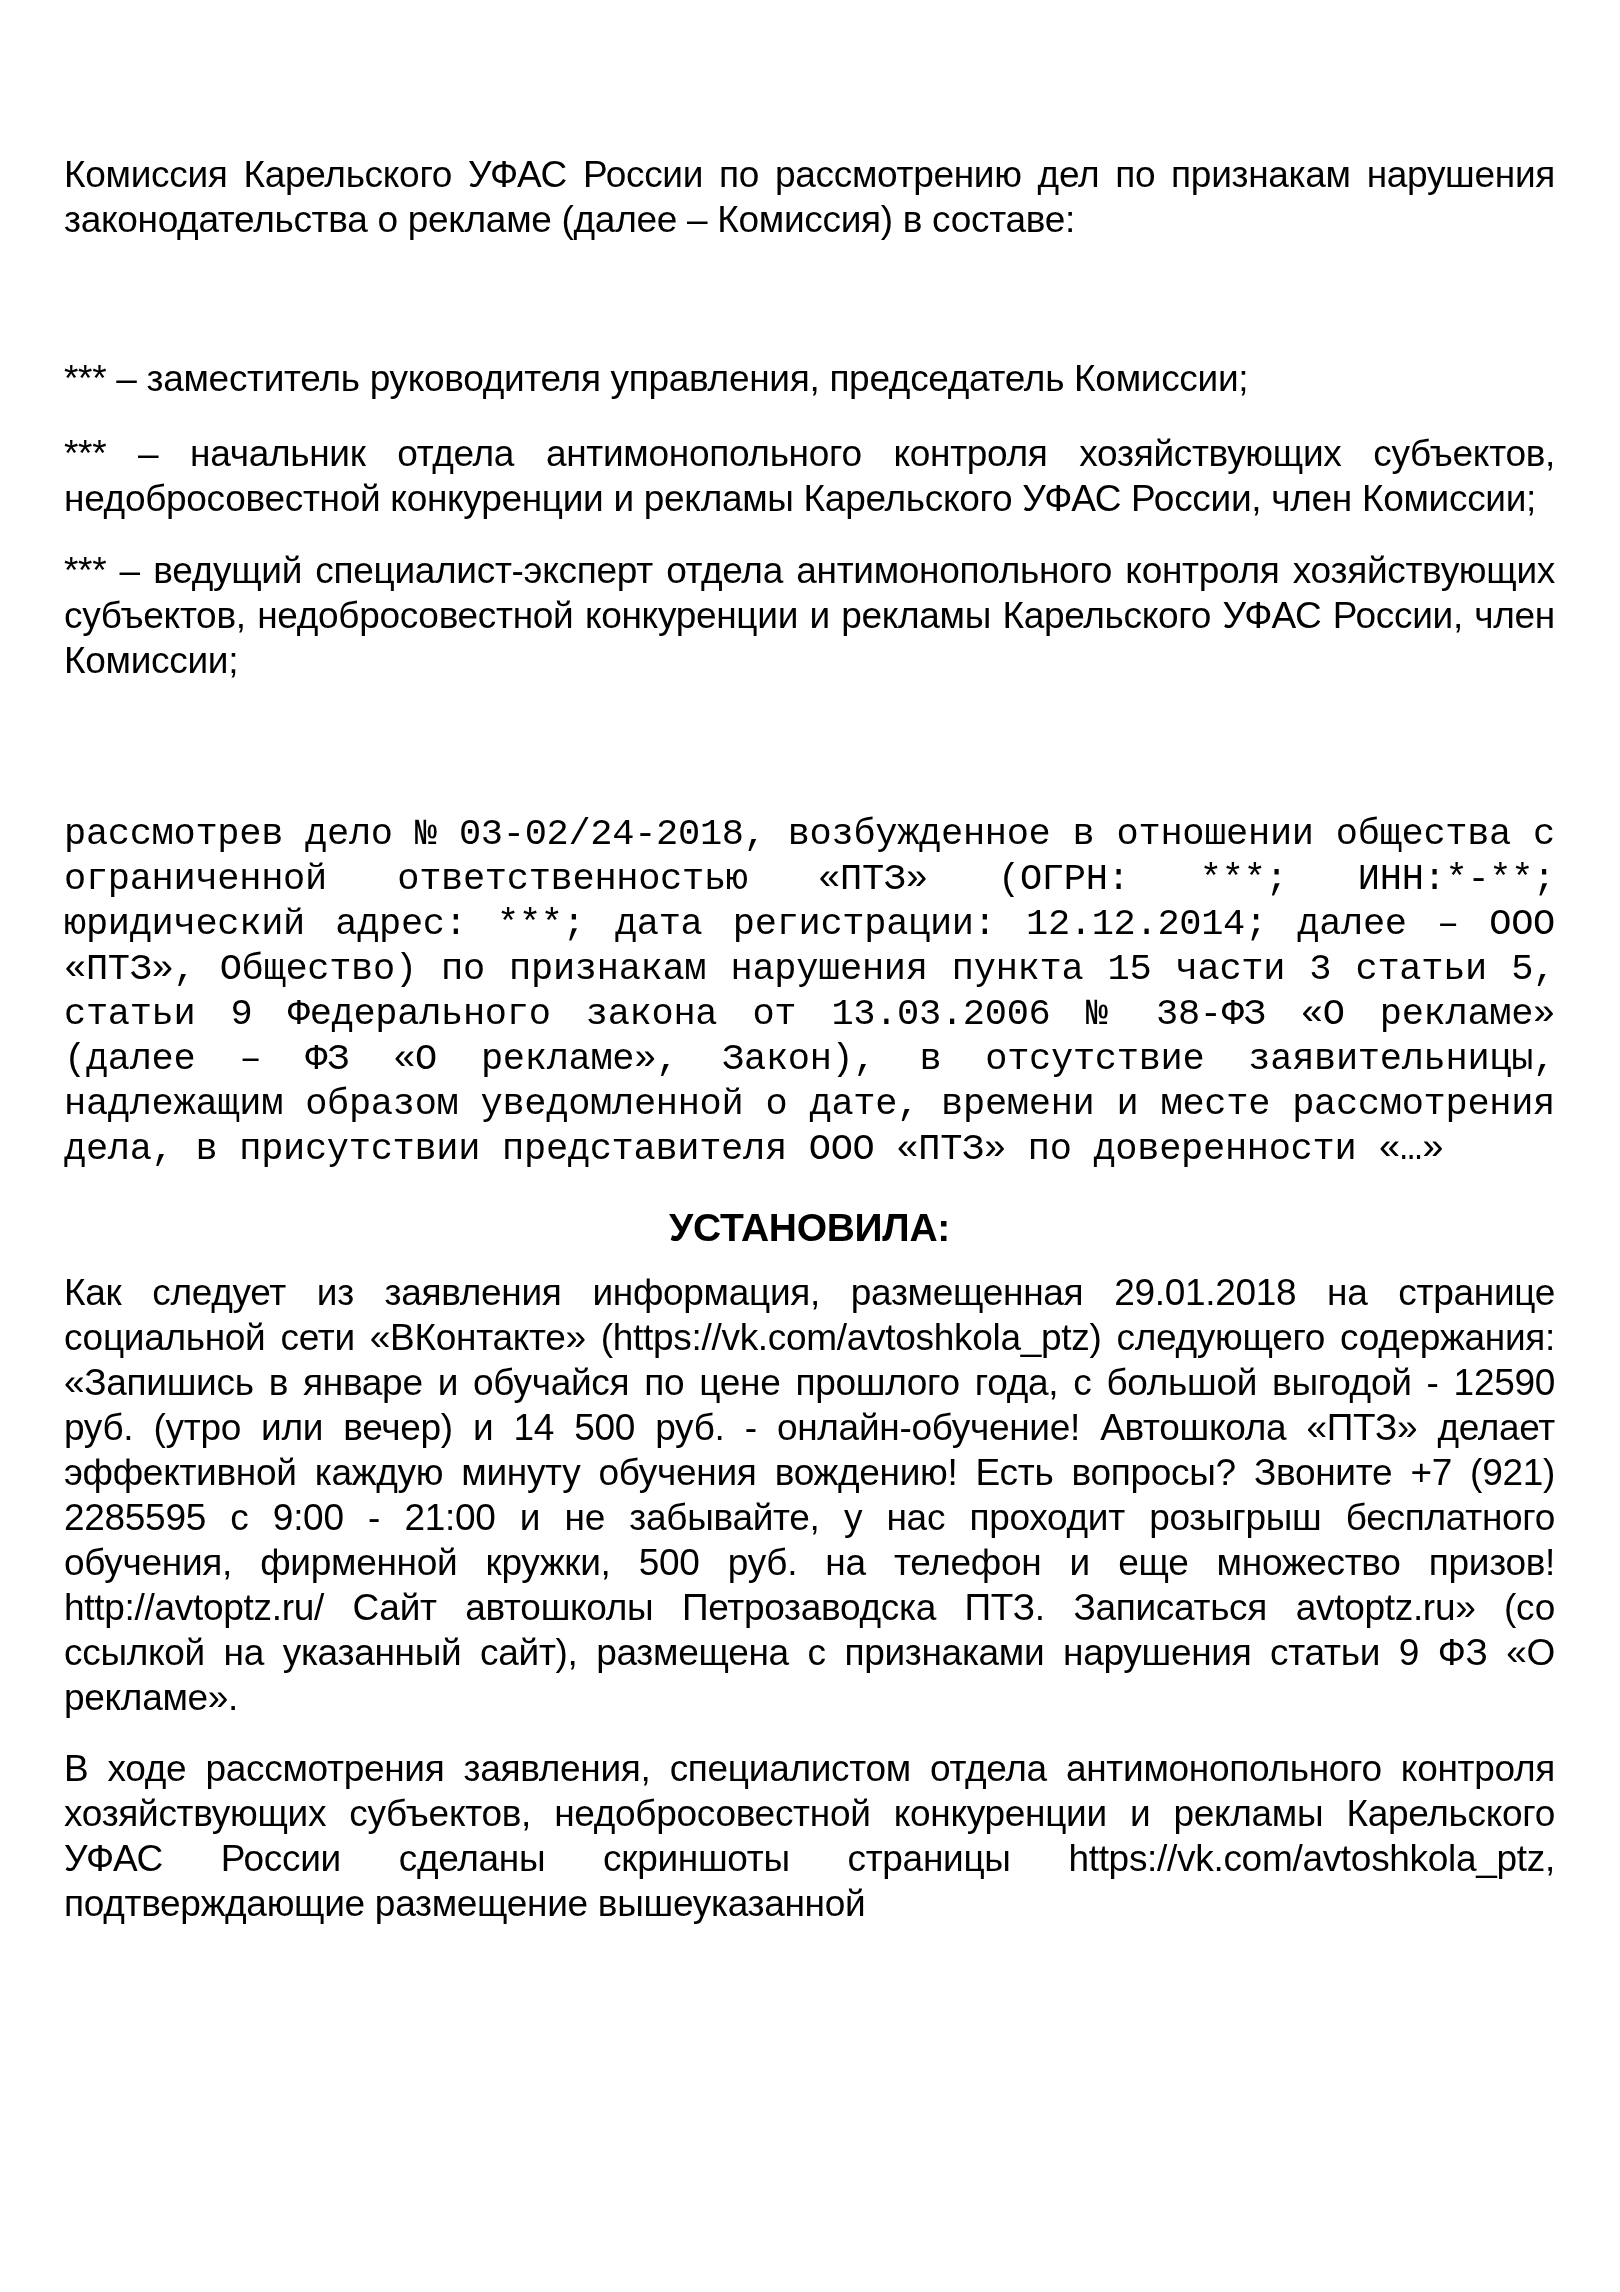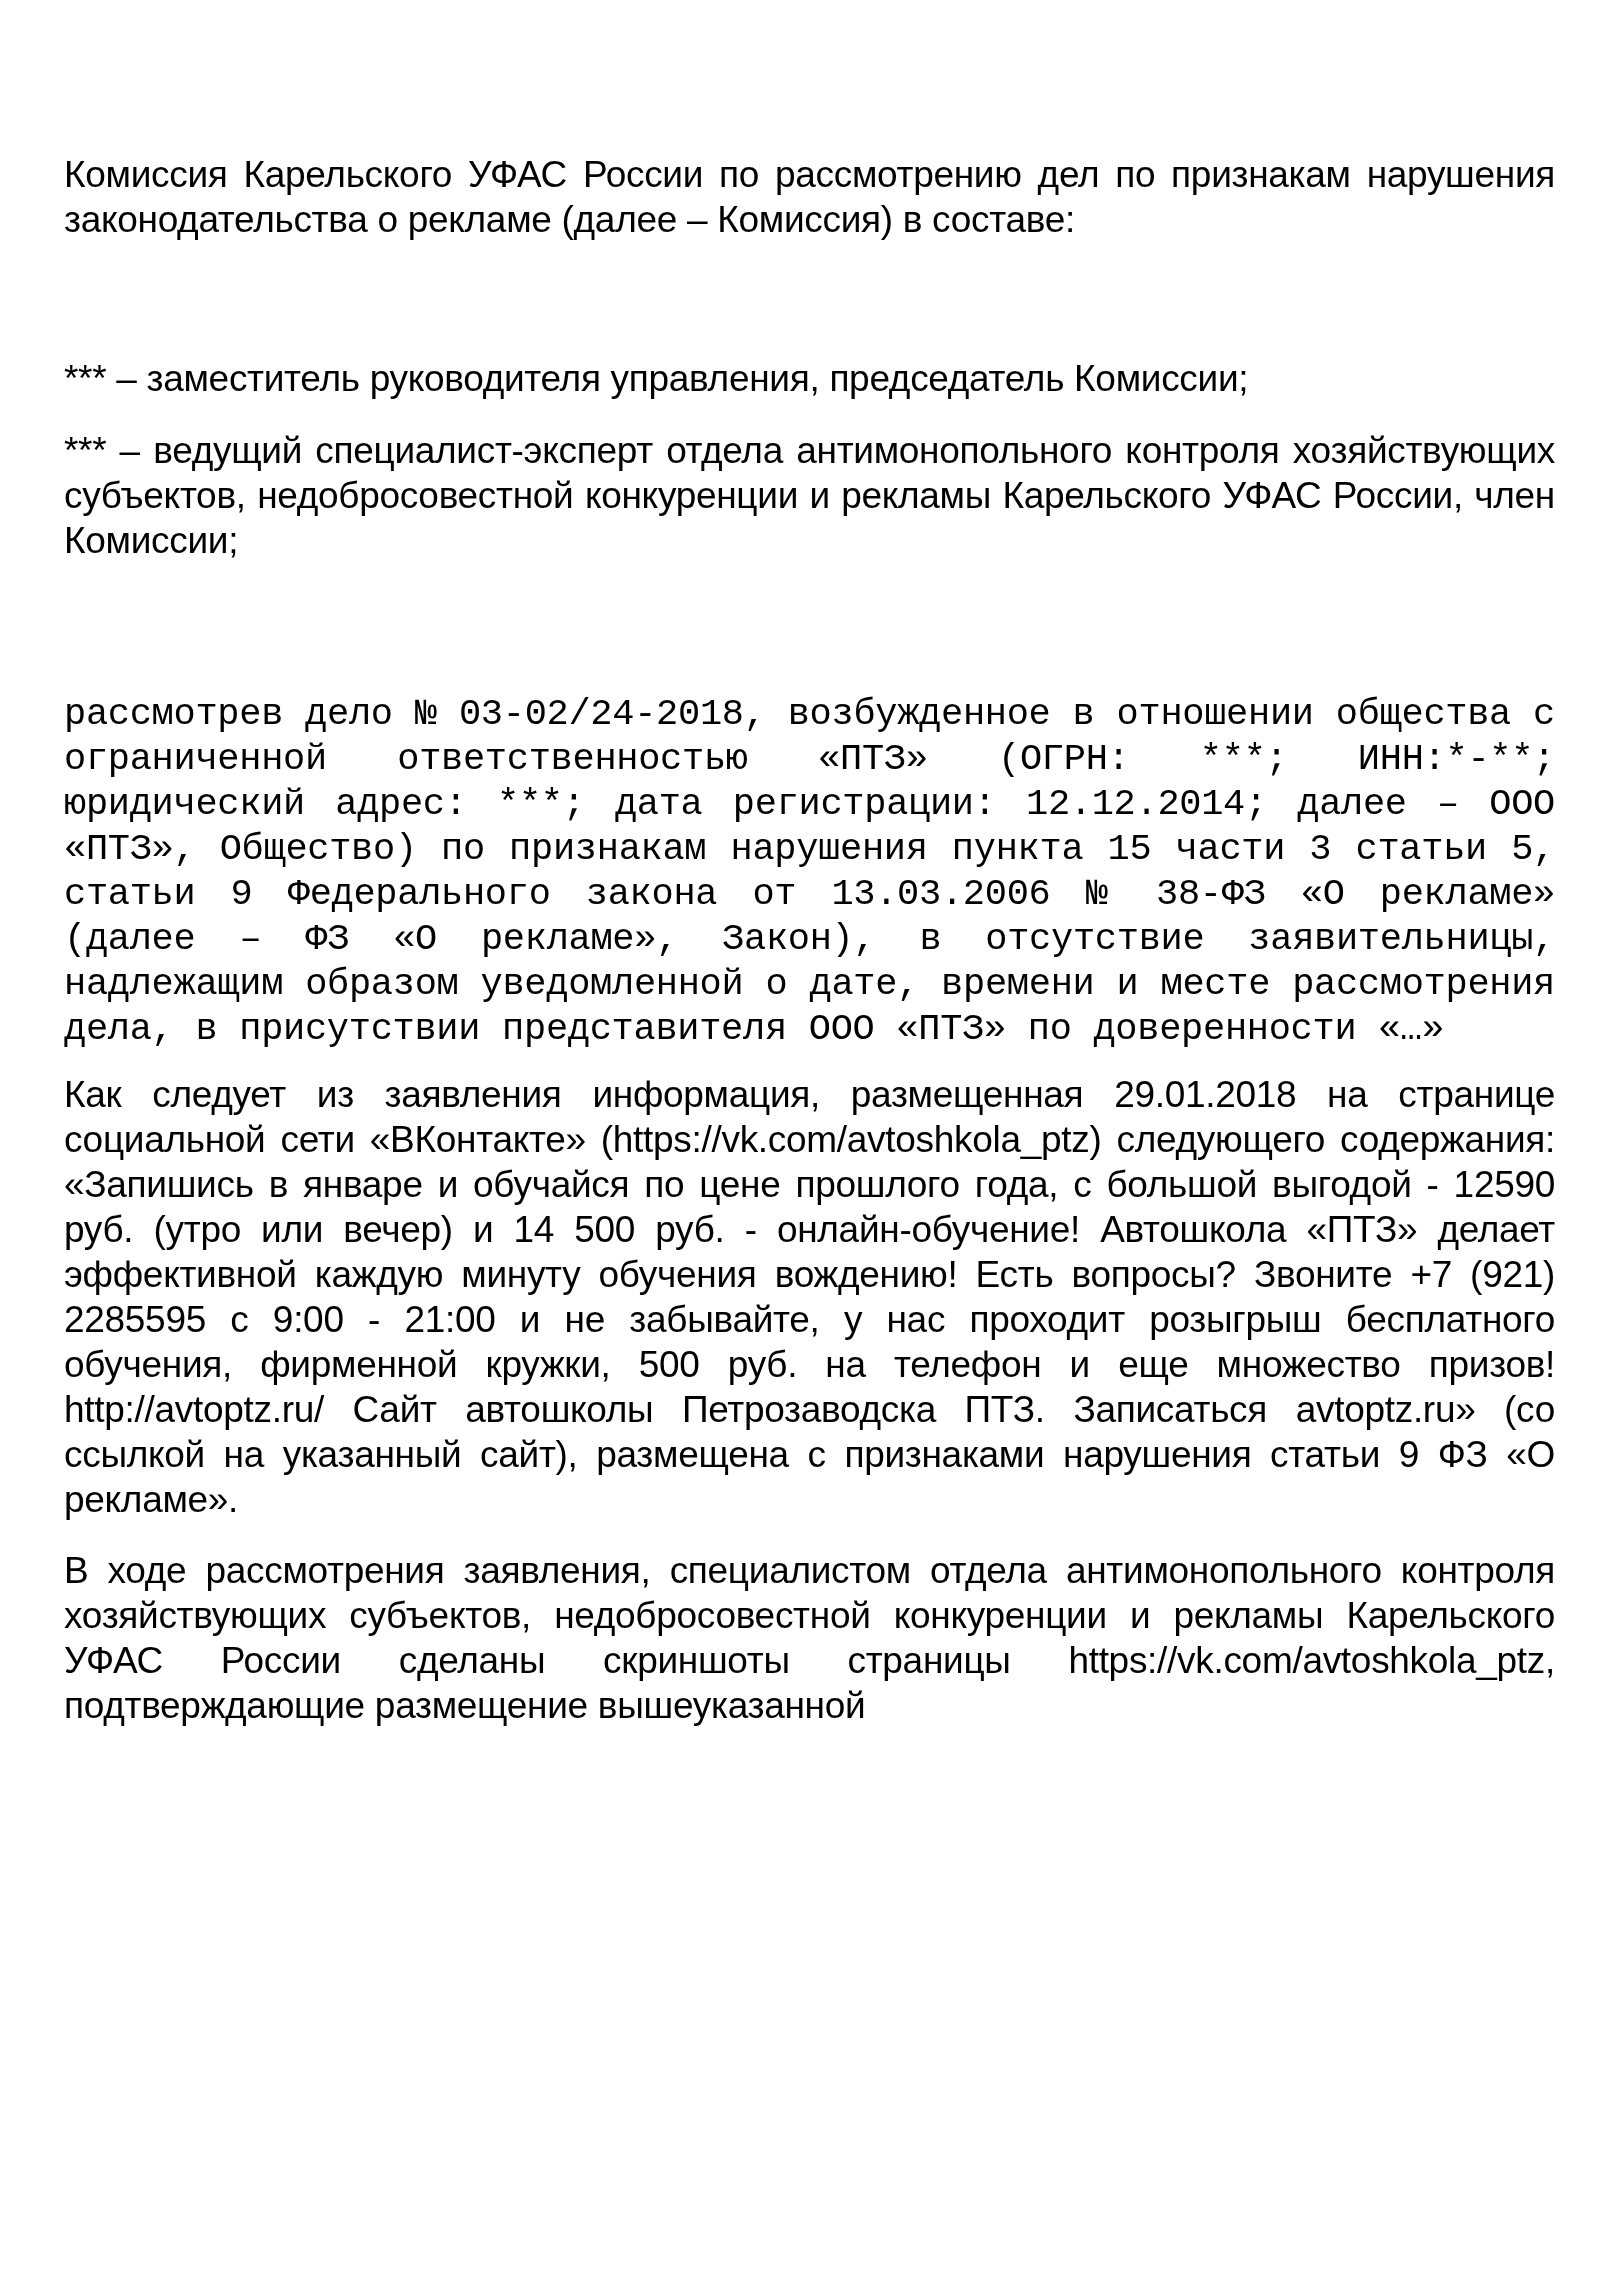--- a/index.html
+++ b/index.html
@@ -54,25 +54,27 @@
 </head>
 <body>
 
 <div class="page">
   <div class="content">
 
     <p class="para m-p1">Комиссия Карельского УФАС России по рассмотрению дел по признакам нарушения законодательства о рекламе (далее – Комиссия) в составе:</p>
 
     <p class="para m-p2">*** – заместитель руководителя управления, председатель Комиссии;</p>
 
+    <p class="para m-p3">*** – начальник отдела антимонопольного контроля хозяйствующих субъектов, недобросовестной конкуренции и рекламы Карельского УФАС России, член Комиссии;</p>
 
     <p class="para m-p4">*** – ведущий специалист-эксперт отдела антимонопольного контроля хозяйствующих субъектов, недобросовестной конкуренции и рекламы Карельского УФАС России, член Комиссии;</p>
 
     <p class="para m-p5">рассмотрев дело № 03-02/24-2018, возбужденное в отношении общества с ограниченной ответственностью «ПТЗ» (ОГРН: ***; ИНН:*-**; юридический адрес: ***; дата регистрации: 12.12.2014; далее – ООО «ПТЗ», Общество) по признакам нарушения пункта 15 части 3 статьи 5, статьи 9 Федерального закона от 13.03.2006 № 38-ФЗ «О рекламе» (далее – ФЗ «О рекламе», Закон), в отсутствие  заявительницы, надлежащим образом уведомленной о дате, времени и месте рассмотрения дела, в присутствии представителя ООО «ПТЗ» по доверенности «…»</p>
 
+    <h2 class="heading m-h">УСТАНОВИЛА:</h2>
 
 
     <p class="para m-p7">Как следует из заявления информация, размещенная 29.01.2018 на странице социальной сети «ВКонтакте» (https://vk.com/avtoshkola_ptz) следующего содержания: «Запишись в январе и обучайся по цене прошлого года, с большой выгодой - 12590 руб. (утро или вечер) и 14 500 руб. - онлайн-обучение! Автошкола «ПТЗ» делает эффективной каждую минуту обучения вождению! Есть вопросы? Звоните +7 (921) 2285595 с 9:00 - 21:00   и не забывайте, у нас проходит розыгрыш бесплатного обучения, фирменной кружки, 500 руб. на телефон и еще множество призов! http://avtoptz.ru/ Сайт автошколы Петрозаводска ПТЗ. Записаться avtoptz.ru» (со ссылкой на указанный сайт), размещена с признаками нарушения статьи 9 ФЗ «О рекламе».</p>
 
     <p class="para m-p8">В ходе рассмотрения заявления, специалистом отдела антимонопольного контроля хозяйствующих субъектов, недобросовестной конкуренции и рекламы Карельского УФАС России сделаны скриншоты страницы https://vk.com/avtoshkola_ptz, подтверждающие размещение вышеуказанной</p>
 
   </div>
 </div>
 
 

